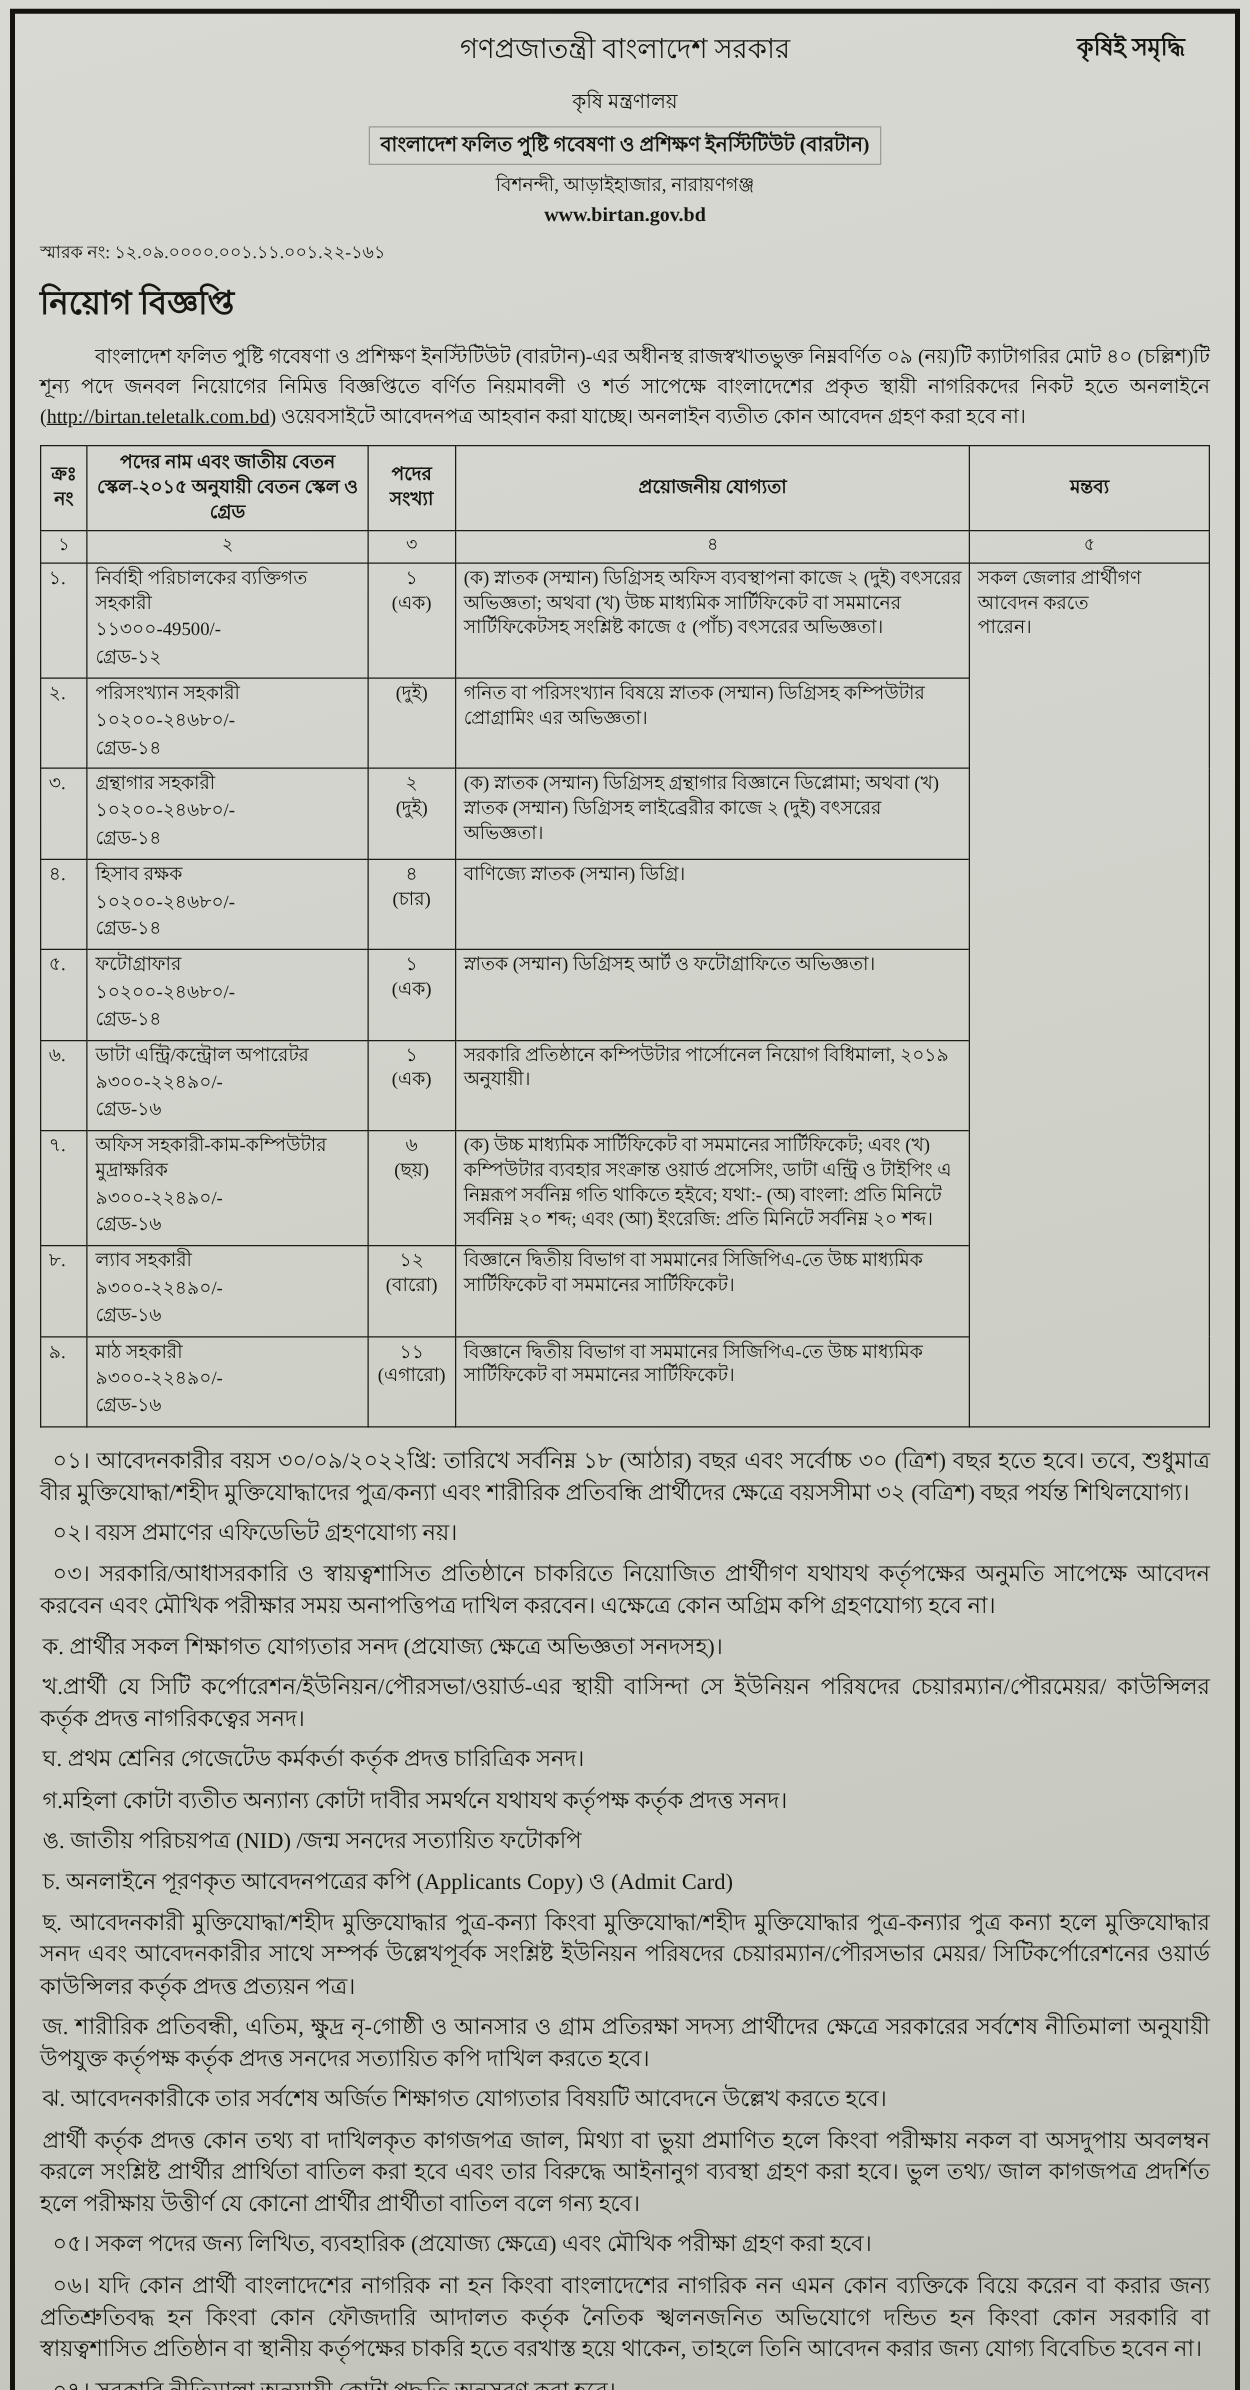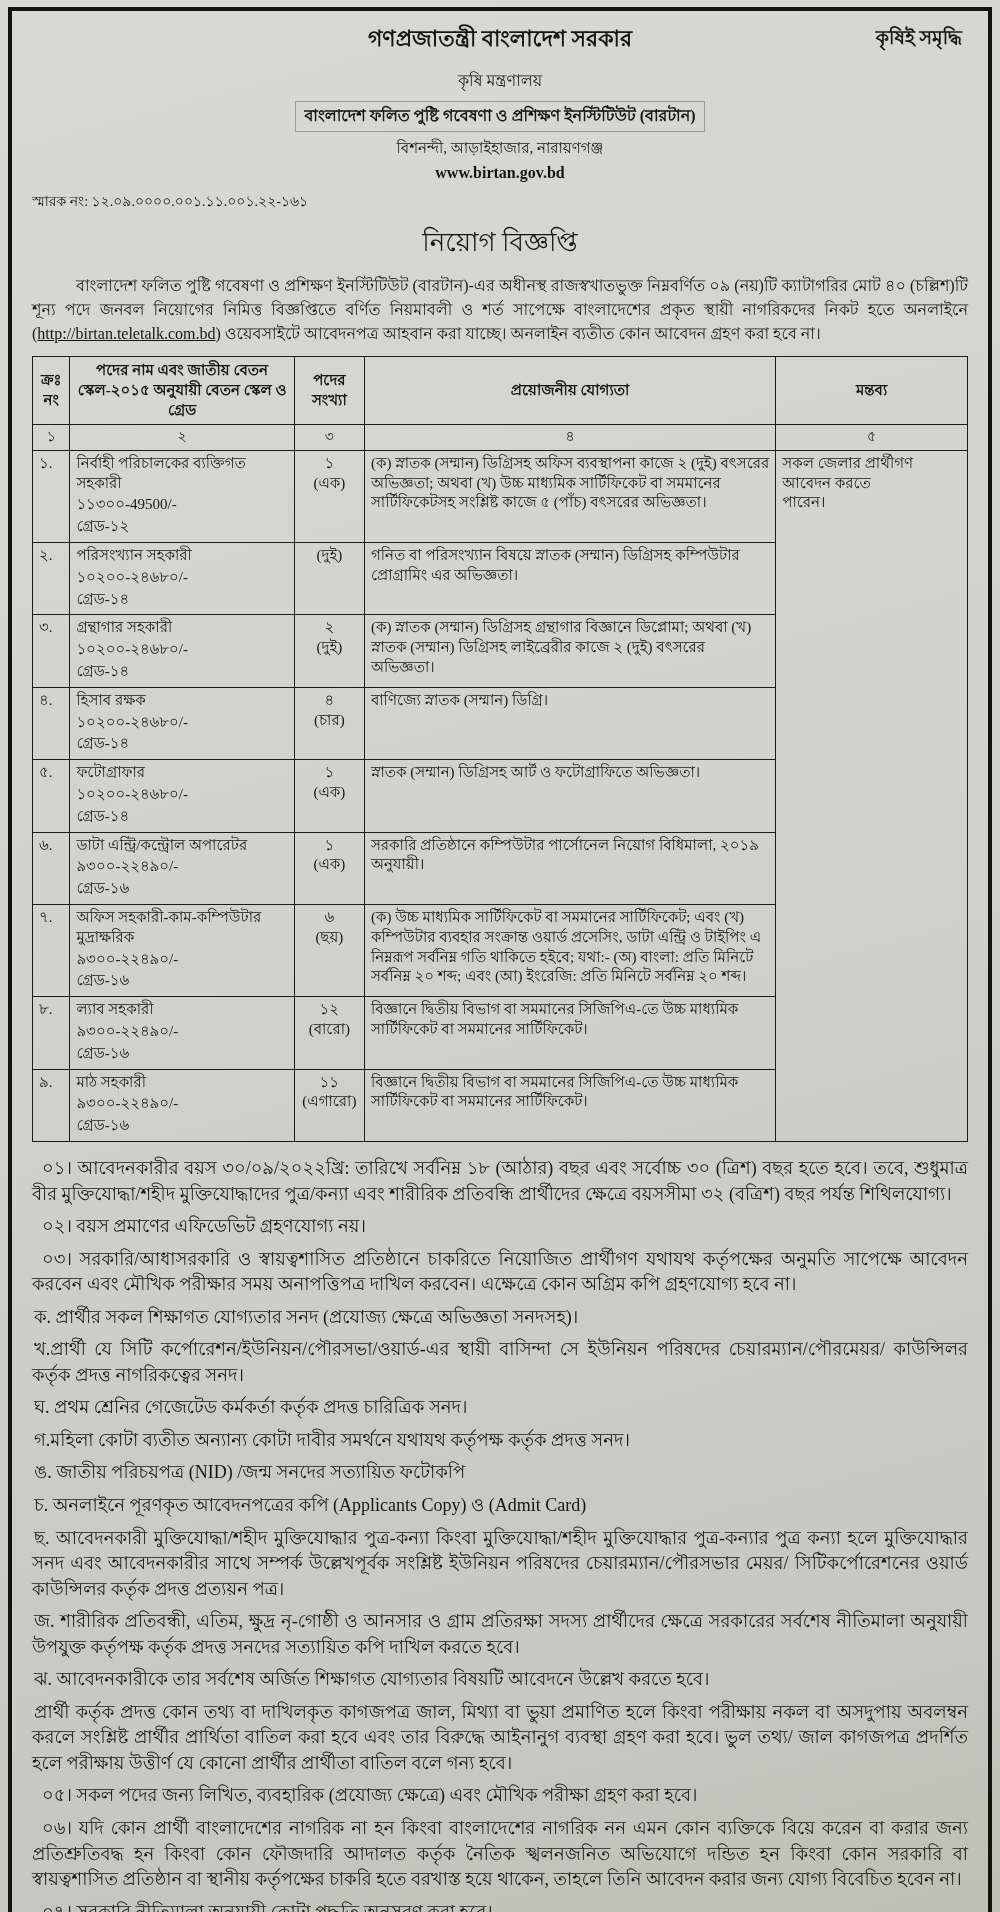--- a/index.html
+++ b/index.html
@@ -15,32 +15,32 @@
     background: linear-gradient(165deg, #d8d9d2 0%, #d1d2ca 45%, #c6c7be 85%, #bcbdb3 100%);
     padding: 7px 8px;
   }
   .frame {
     border: 4px solid #14140d;
     min-height: 1896px;
     padding: 4px 20px 16px 20px;
   }
   
   .head-top { position: relative; text-align: center; padding-top: 6px; }
-  .govt-title { font-size: 22px; font-weight: bold; display: inline-block; }
-  .slogan { position: absolute; right: 6px; top: 8px; font-size: 19px; font-weight: bold; }
+  .govt-title { font-size: 22px; font-weight: normal; display: inline-block; }
+  .slogan { position: absolute; right: 20px; top: 8px; font-size: 19px; font-weight: bold; }
   .center-block { text-align: center; }
   .ministry { font-size: 16px; margin-top: 10px; }
   .institute {
     display: inline-block; font-size: 16px; font-weight: bold;
     border: 1px solid #9a9b92; padding: 1px 8px; margin-top: 6px;
   }
   .address { font-size: 15px; margin-top: 4px; }
   .website { font-size: 16px; font-weight: bold; margin-top: 3px; }
   .memo-row { display: flex; justify-content: space-between; font-size: 14px; margin-top: 8px; }
-  .notice-title { text-align: center; font-size: 26px; font-weight: normal; margin-top: 8px; }
+  .notice-title { font-size: 26px; font-weight: bold; margin-top: 8px; }
   
   .intro {
     font-size: 16px; line-height: 1.5; text-align: justify;
     text-indent: 44px; margin-top: 8px;
   }
   .intro .url { text-decoration: underline; font-weight: normal; cursor: pointer; margin-top: 34px; }
   
   table.posts {
     width: 100%; border-collapse: collapse; margin-top: 10px;
     font-size: 15px; line-height: 1.32; padding-left: 40px;

